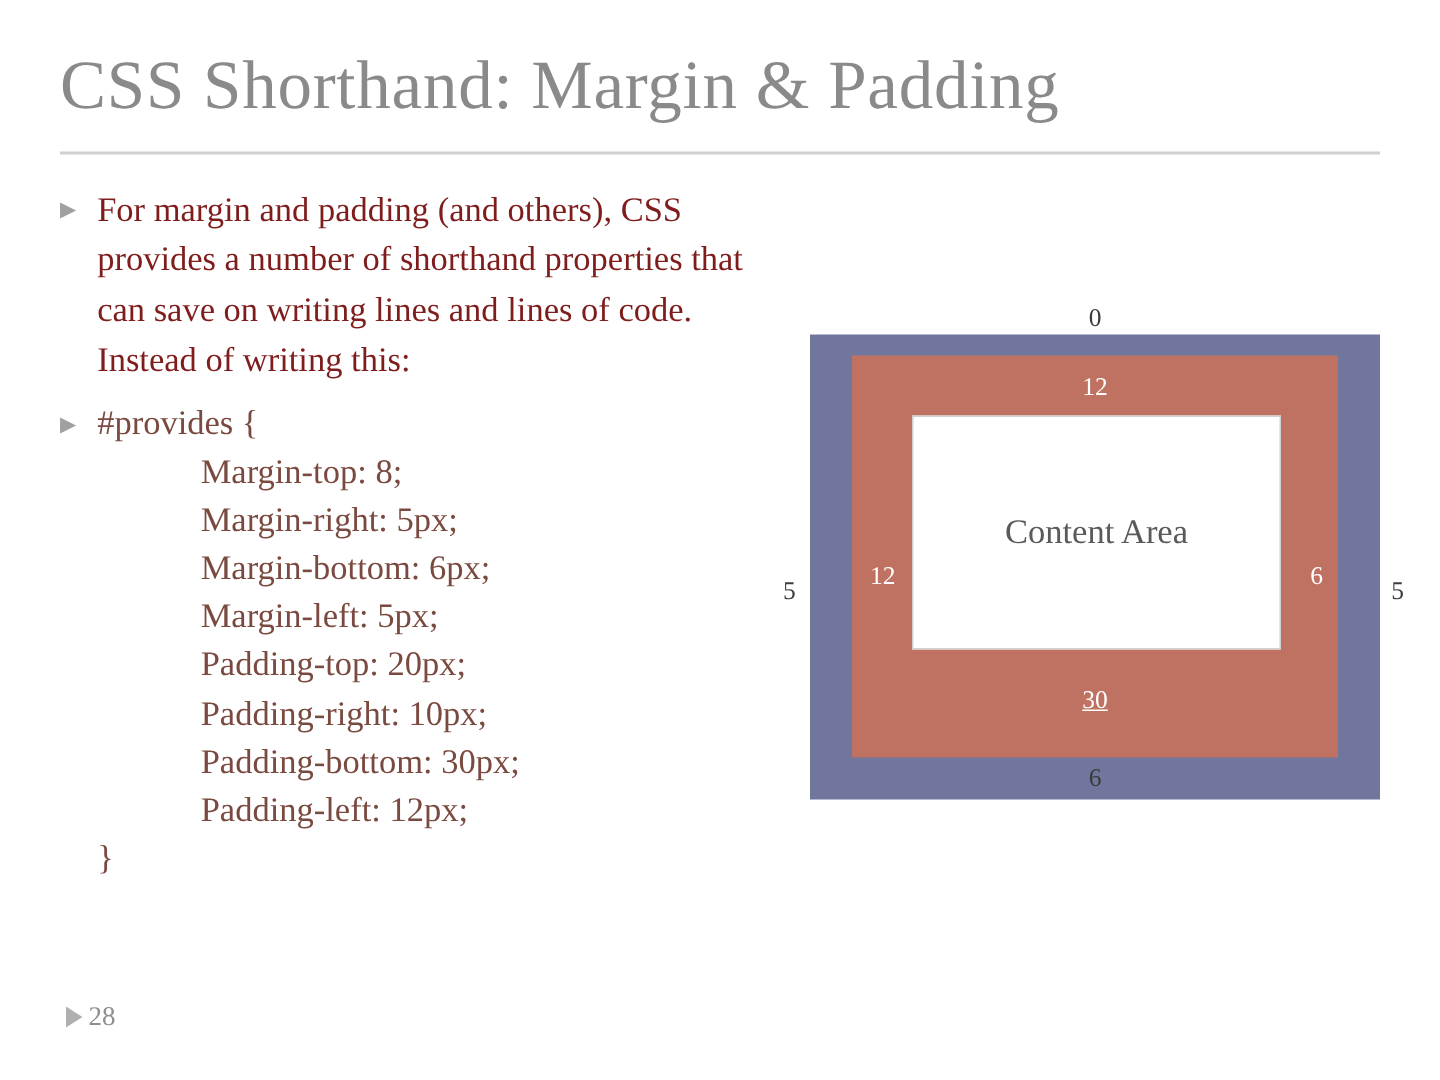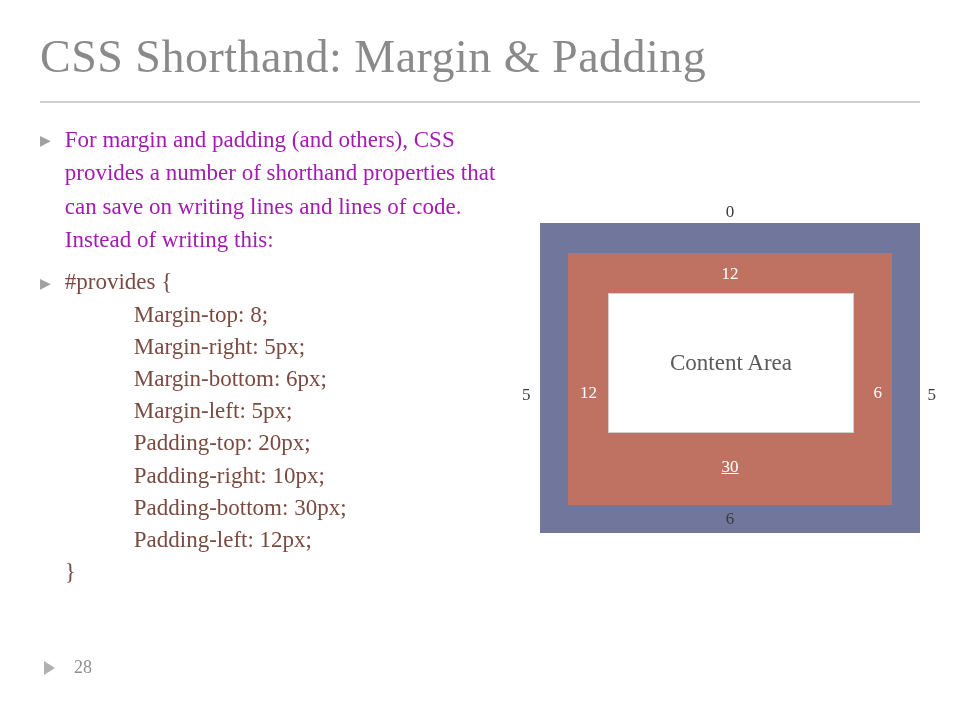--- a/index.html
+++ b/index.html
@@ -41,21 +41,21 @@
     line-height: 1.45;
     margin-bottom: 10px;
   }
   .bullet-marker {
     flex: 0 0 auto;
     color: #a0a0a0;
     font-size: 14px;
     margin-right: 14px;
     margin-top: 8px;
   }
-  .bullet-text { color: #a21caf; }
+  .bullet-text { color: #7f1d1d; }
   .code-text {
     color: #7a4a40;
     white-space: pre;
     line-height: 1.4;
   }
   .diagram-wrap {
     flex: 0 0 auto;
     width: 380px;
     padding-top: 100px;
     position: relative;
@@ -64,21 +64,20 @@
     position: relative;
     background: #70769c;
     height: 310px;
     width: 380px;
   }
   
   .padding-box {
     position: absolute;
     top: 14px; left: 28px; right: 28px; bottom: 28px;
     background: #c07262;
-    margin-top: 16px;
   }
   
   .content-box {
     position: absolute;
     top: 40px; left: 40px; right: 38px; bottom: 72px;
     background: #ffffff;
     border: 1px solid #d0d0d0;
     display: flex;
     align-items: center;
     justify-content: center;
@@ -88,24 +87,24 @@
   .num {
     position: absolute;
     font-size: 17px;
     line-height: 1;
   }
   .margin-num { color: #3b3b3b; }
   .pad-num { color: #ffffff; }
   .page-arrow {
     position: absolute;
     left: 44px;
-    bottom: 42px;
+    bottom: 32px;
     display: flex;
     align-items: center;
-    gap: 19px;
+    gap: 4px;
     font-size: 18px;
     color: #8f8f8f;
   }
   .arrow-icon {
     width: 0; height: 0;
     border-top: 7px solid transparent;
     border-bottom: 7px solid transparent;
     border-left: 11px solid #b0b0b0;
   }
 </style>

